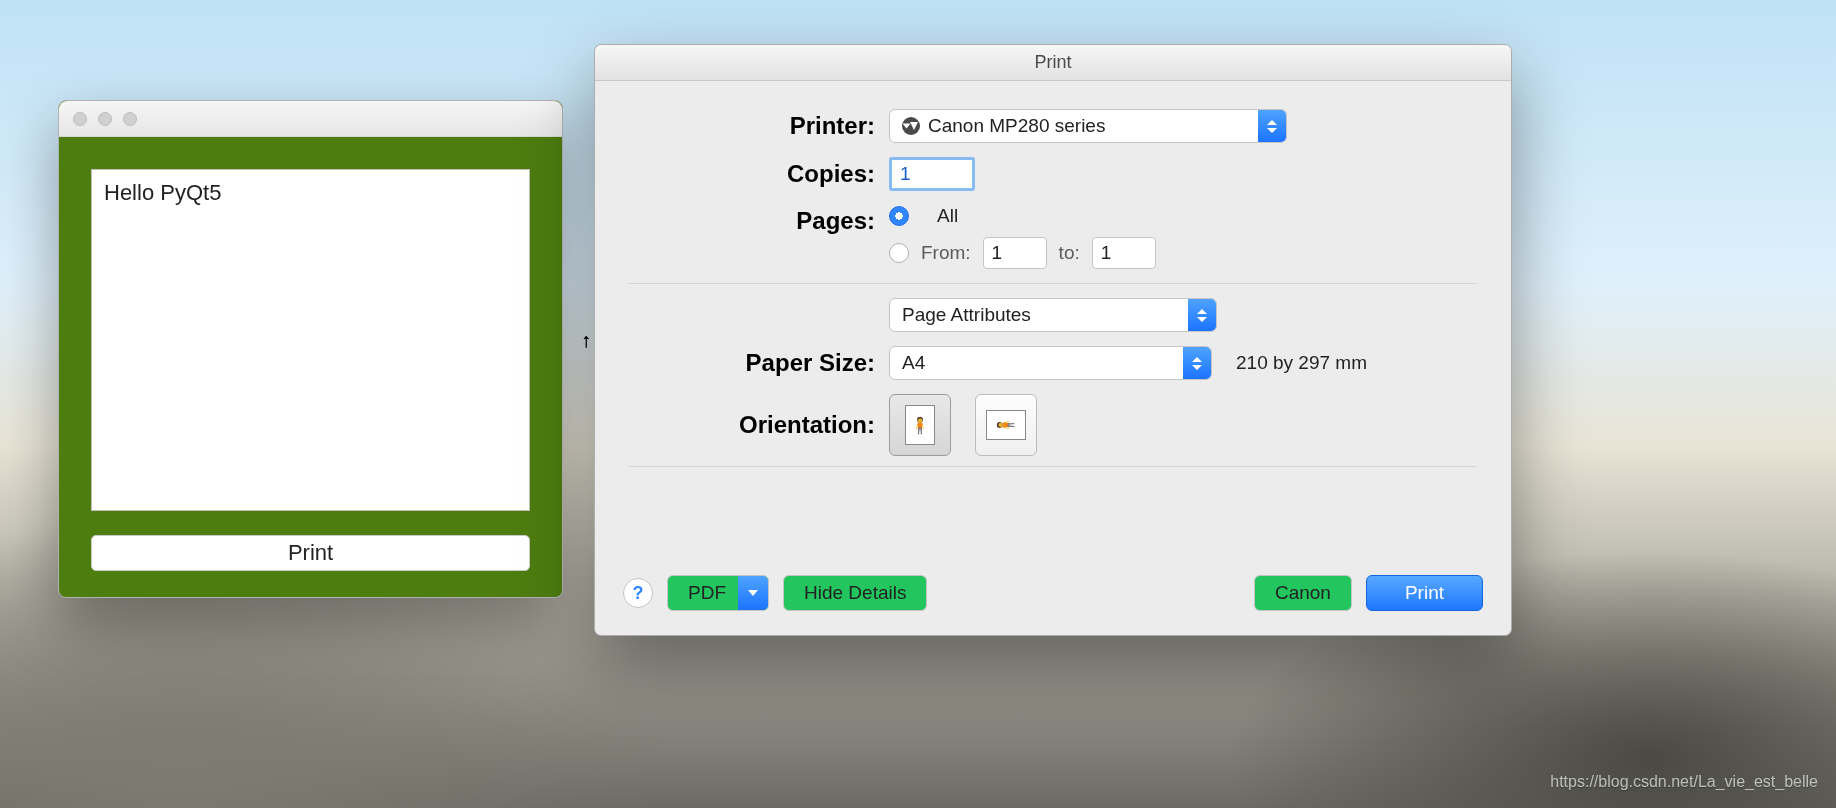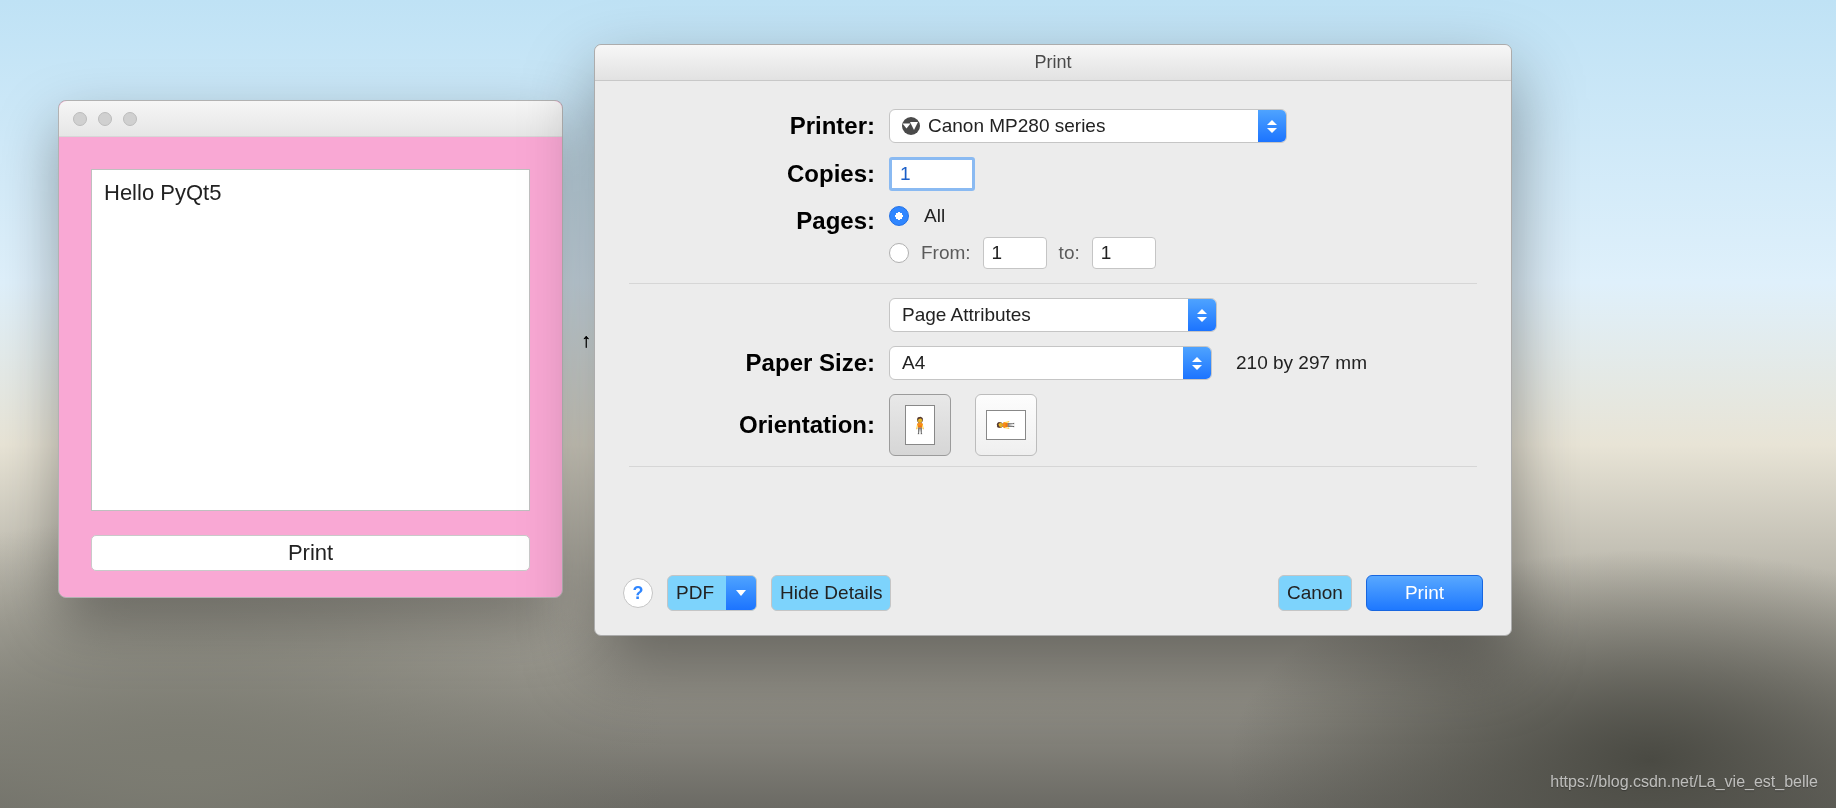--- a/index.html
+++ b/index.html
@@ -20,21 +20,21 @@
   .watermark {
     position:absolute; right:18px; bottom:17px;
     font-size:16px; color:rgba(255,255,255,0.65);
     text-shadow:0 1px 1px rgba(0,0,0,0.3);
   }
 
   
   .app-window {
     position:absolute; left:58px; top:100px;
     width:505px; height:498px;
-    background:#f9a8d4;
+    background:#4d7c0f;
     border:1px solid #b2b2b2;
     border-radius:8px;
     box-shadow: 0 25px 60px rgba(0,0,0,0.35);
     display:flex; flex-direction:column;
   }
   .titlebar {
     height:36px;
     display:flex; align-items:center;
     padding:0 14px; gap:11px;
     border-bottom:1px solid #d7d7d7;
@@ -156,22 +156,22 @@
     display:flex; align-items:center; gap:14px;
     padding:18px 28px 24px;
   }
   .help-btn {
     width:30px; height:30px; border-radius:50%;
     border:1px solid #c5c5c5; background:#fff;
     color:#2f86ff; font-size:18px; font-weight:600;
     display:flex; align-items:center; justify-content:center; cursor:pointer;
   }
   .btn {
-    height:36px; padding:0 8px; border:1px solid #c5c5c5; border-radius:6px;
-    background:#7dd3fc; font-size:19px; color:#222; display:flex; align-items:center;
+    height:36px; padding:0 20px; border:1px solid #c5c5c5; border-radius:6px;
+    background:#22c55e; font-size:19px; color:#222; display:flex; align-items:center;
     justify-content:center; cursor:pointer;
   }
   .btn.pdf { padding-right:42px; position:relative; }
   .btn.pdf .caret {
     position:absolute; right:0; top:0; bottom:0; width:30px;
     background:linear-gradient(#4ea3ff,#1c74ff);
     border-radius:0 5px 5px 0;
     display:flex; align-items:center; justify-content:center;
   }
   .btn.pdf .caret::after {
@@ -234,21 +234,21 @@
     <div class="row" style="margin-top:10px;">
       <div class="label">Copies:</div>
       <div class="controls">
         <input class="copies-input" value="1" style="">
       </div>
     </div>
 
     <div class="row" style="align-items:flex-start;">
       <div class="label" style="padding-top:2px;">Pages:</div>
       <div class="controls" style="flex-direction:column; align-items:flex-start; gap:10px;">
-        <div style="display:flex; align-items:center; gap:15px;">
+        <div style="display:flex; align-items:center; gap:28px;">
           <span class="radio checked"></span>
           <span>All</span>
         </div>
         <div style="display:flex; align-items:center; gap:12px;">
           <span class="radio"></span>
           <span class="dim-text">From:</span>
           <input class="page-input" value="1" style="">
           <span class="dim-text">to:</span>
           <input class="page-input" value="1" style="">
         </div>

